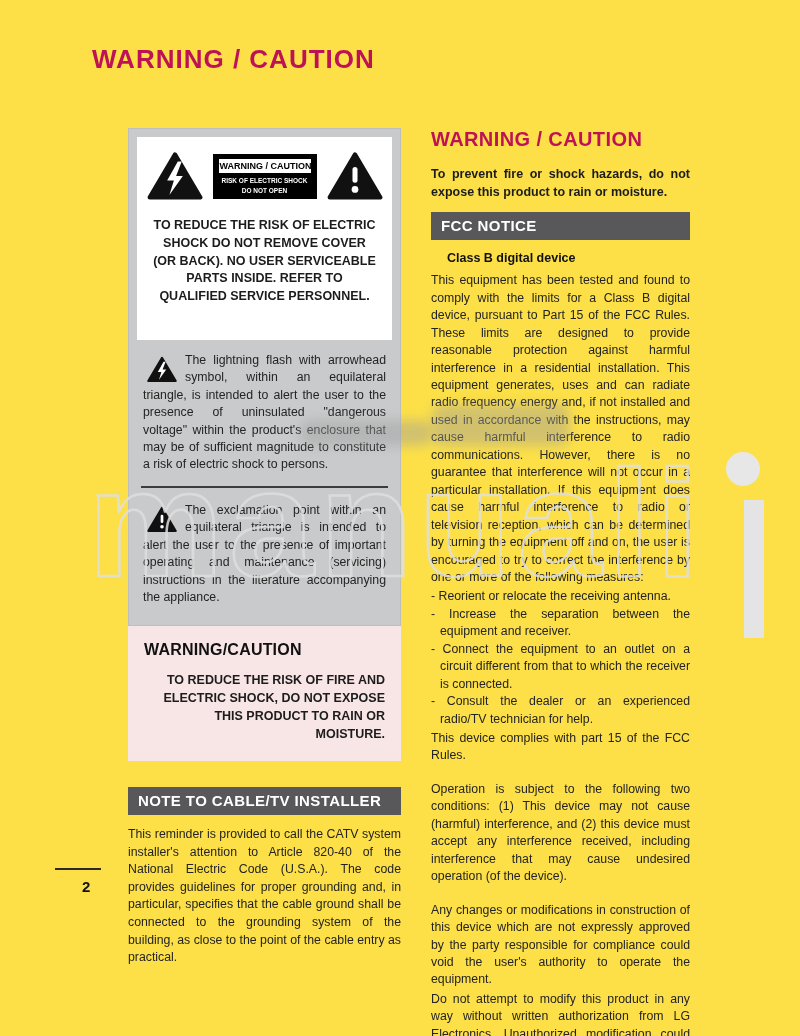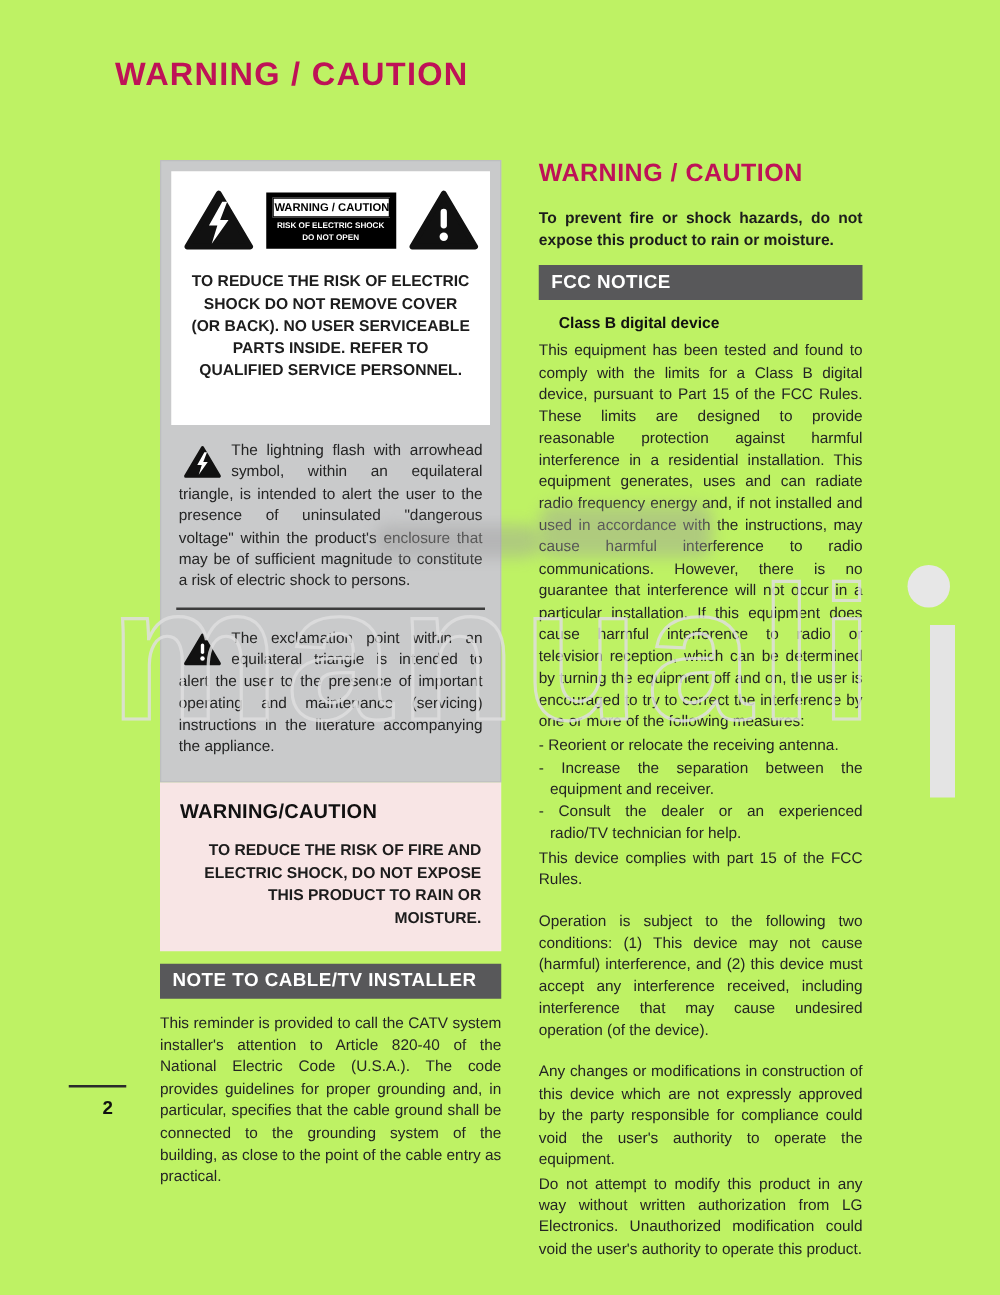--- a/index.html
+++ b/index.html
@@ -1,18 +1,18 @@
 <!DOCTYPE html>
 <html><head>
 <meta charset="utf-8">
 <style>
   * { margin:0; padding:0; box-sizing:border-box; }
   html,body { background:#fff; }
   .page {
-    position:relative; width:800px; height:1036px; background:#bef264;
+    position:relative; width:800px; height:1036px; background:#fde047;
     font-family:"Liberation Sans", sans-serif; color:#2b2b2b; overflow:hidden;
   }
   
   .main-title {
     position:absolute; left:92px; top:44px;
     font-size:26px; font-weight:bold; letter-spacing:1px; color:#be1257;
   }
   
   .col-left  { position:absolute; left:128px; top:128px; width:273px; }
   .col-right { position:absolute; left:431px; top:128px; width:259px; }
@@ -38,21 +38,21 @@
   
   .pink-box { background:#f8e5e5; margin-top:0; padding:15px 16px 18px 16px; }
   .pink-box h3 { font-size:16px; font-weight:bold; color:#111; margin-bottom:12px; letter-spacing:0.2px; }
   .pink-box p { font-size:12.5px; font-weight:bold; line-height:1.45; color:#1c1c1c;text-align:right; }
 
   
   .bar {
     background:#58585a; color:#fff; font-weight:bold; font-size:15px;
     padding:5px 10px 6px 10px; letter-spacing:0.4px;
   }
-  .bar-left { margin-top:10px; }
+  .bar-left { margin-top:26px; }
 
   .installer-body { margin-top:11px; font-size:12.3px; line-height:1.43; text-align:justify; color:#242424; }
 
   
   .col-right h2 { font-size:20px; font-weight:bold; color:#be1257; letter-spacing:0.4px; margin-bottom:14px; }
   .col-right .intro { font-size:12.5px; font-weight:bold; line-height:1.45; text-align:justify; color:#1c1c1c; margin-bottom:11px; }
   .col-right .subhead { font-size:12.5px; font-weight:bold; color:#111; margin:11px 0 7px 16px; }
   .col-right p.body { font-size:12.3px; line-height:1.42; text-align:justify; color:#242424; margin-bottom:2px; }
   .col-right ul { list-style:none; margin:2px 0 2px 0; }
   .col-right ul li {
@@ -141,20 +141,21 @@
   <div class="col-right">
     <h2>WARNING / CAUTION</h2>
     <p class="intro">To prevent fire or shock hazards, do not expose this product to rain or moisture.</p>
 
     <div class="bar">FCC NOTICE</div>
     <div class="subhead">Class B digital device</div>
     <p class="body">This equipment has been tested and found to comply with the limits for a Class B digital device, pursuant to Part 15 of the FCC Rules. These limits are designed to provide reasonable protection against harmful interference in a residential installation. This equipment generates, uses and can radiate radio frequency energy and, if not installed and used in accordance with the instructions, may cause harmful interference to radio communications. However, there is no guarantee that interference will not occur in a particular installation. If this equipment does cause harmful interference to radio or television reception, which can be determined by turning the equipment off and on, the user is encouraged to try to correct the interference by one or more of the following measures:</p>
     <ul>
       <li>- Reorient or relocate the receiving antenna.</li>
       <li>- Increase the separation between the equipment and receiver.</li>
+      <li>- Connect the equipment to an outlet on a circuit different from that to which the receiver is connected.</li>
       <li>- Consult the dealer or an experienced radio/TV technician for help.</li>
     </ul>
     <p class="body">This device complies with part 15 of the FCC Rules.</p>
     <p class="body spaced">Operation is subject to the following two conditions: (1) This device may not cause (harmful) interference, and (2) this device must accept any interference received, including interference that may cause undesired operation (of the device).</p>
     <p class="body spaced">Any changes or modifications in construction of this device which are not expressly approved by the party responsible for compliance could void the user's authority to operate the equipment.</p>
 
     <p class="body">Do not attempt to modify this product in any way without written authorization from LG Electronics. Unauthorized modification could void the user's authority to operate this product.</p>
   </div>
 
   <div class="footer-rule"></div>

